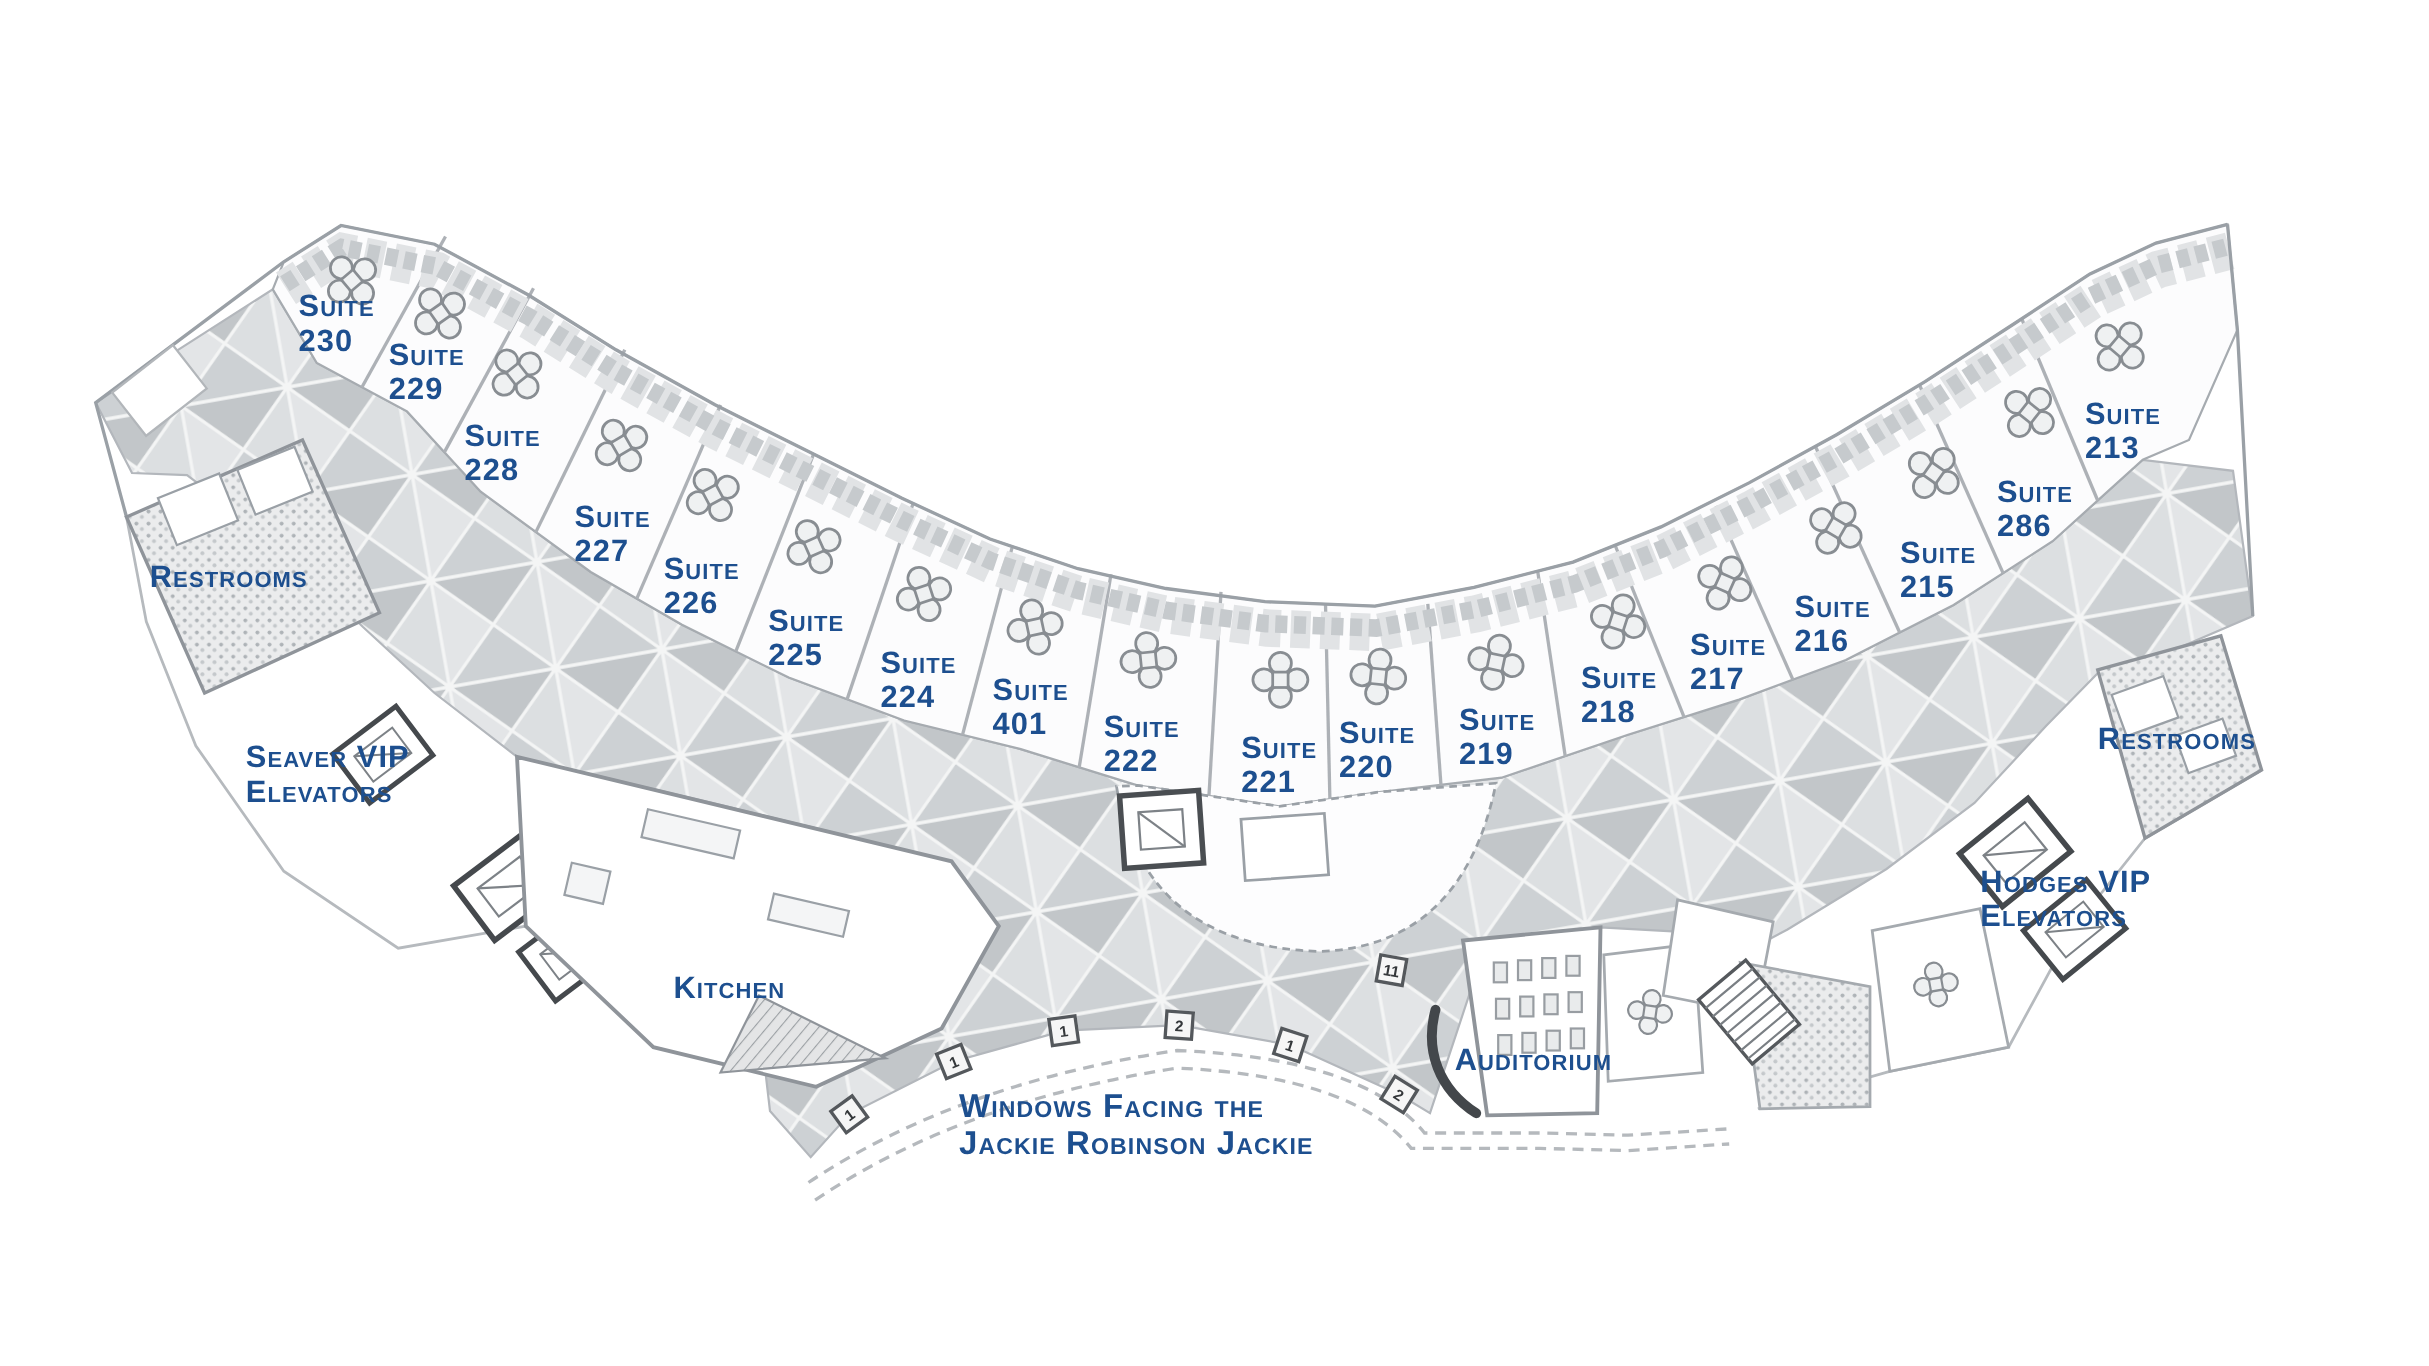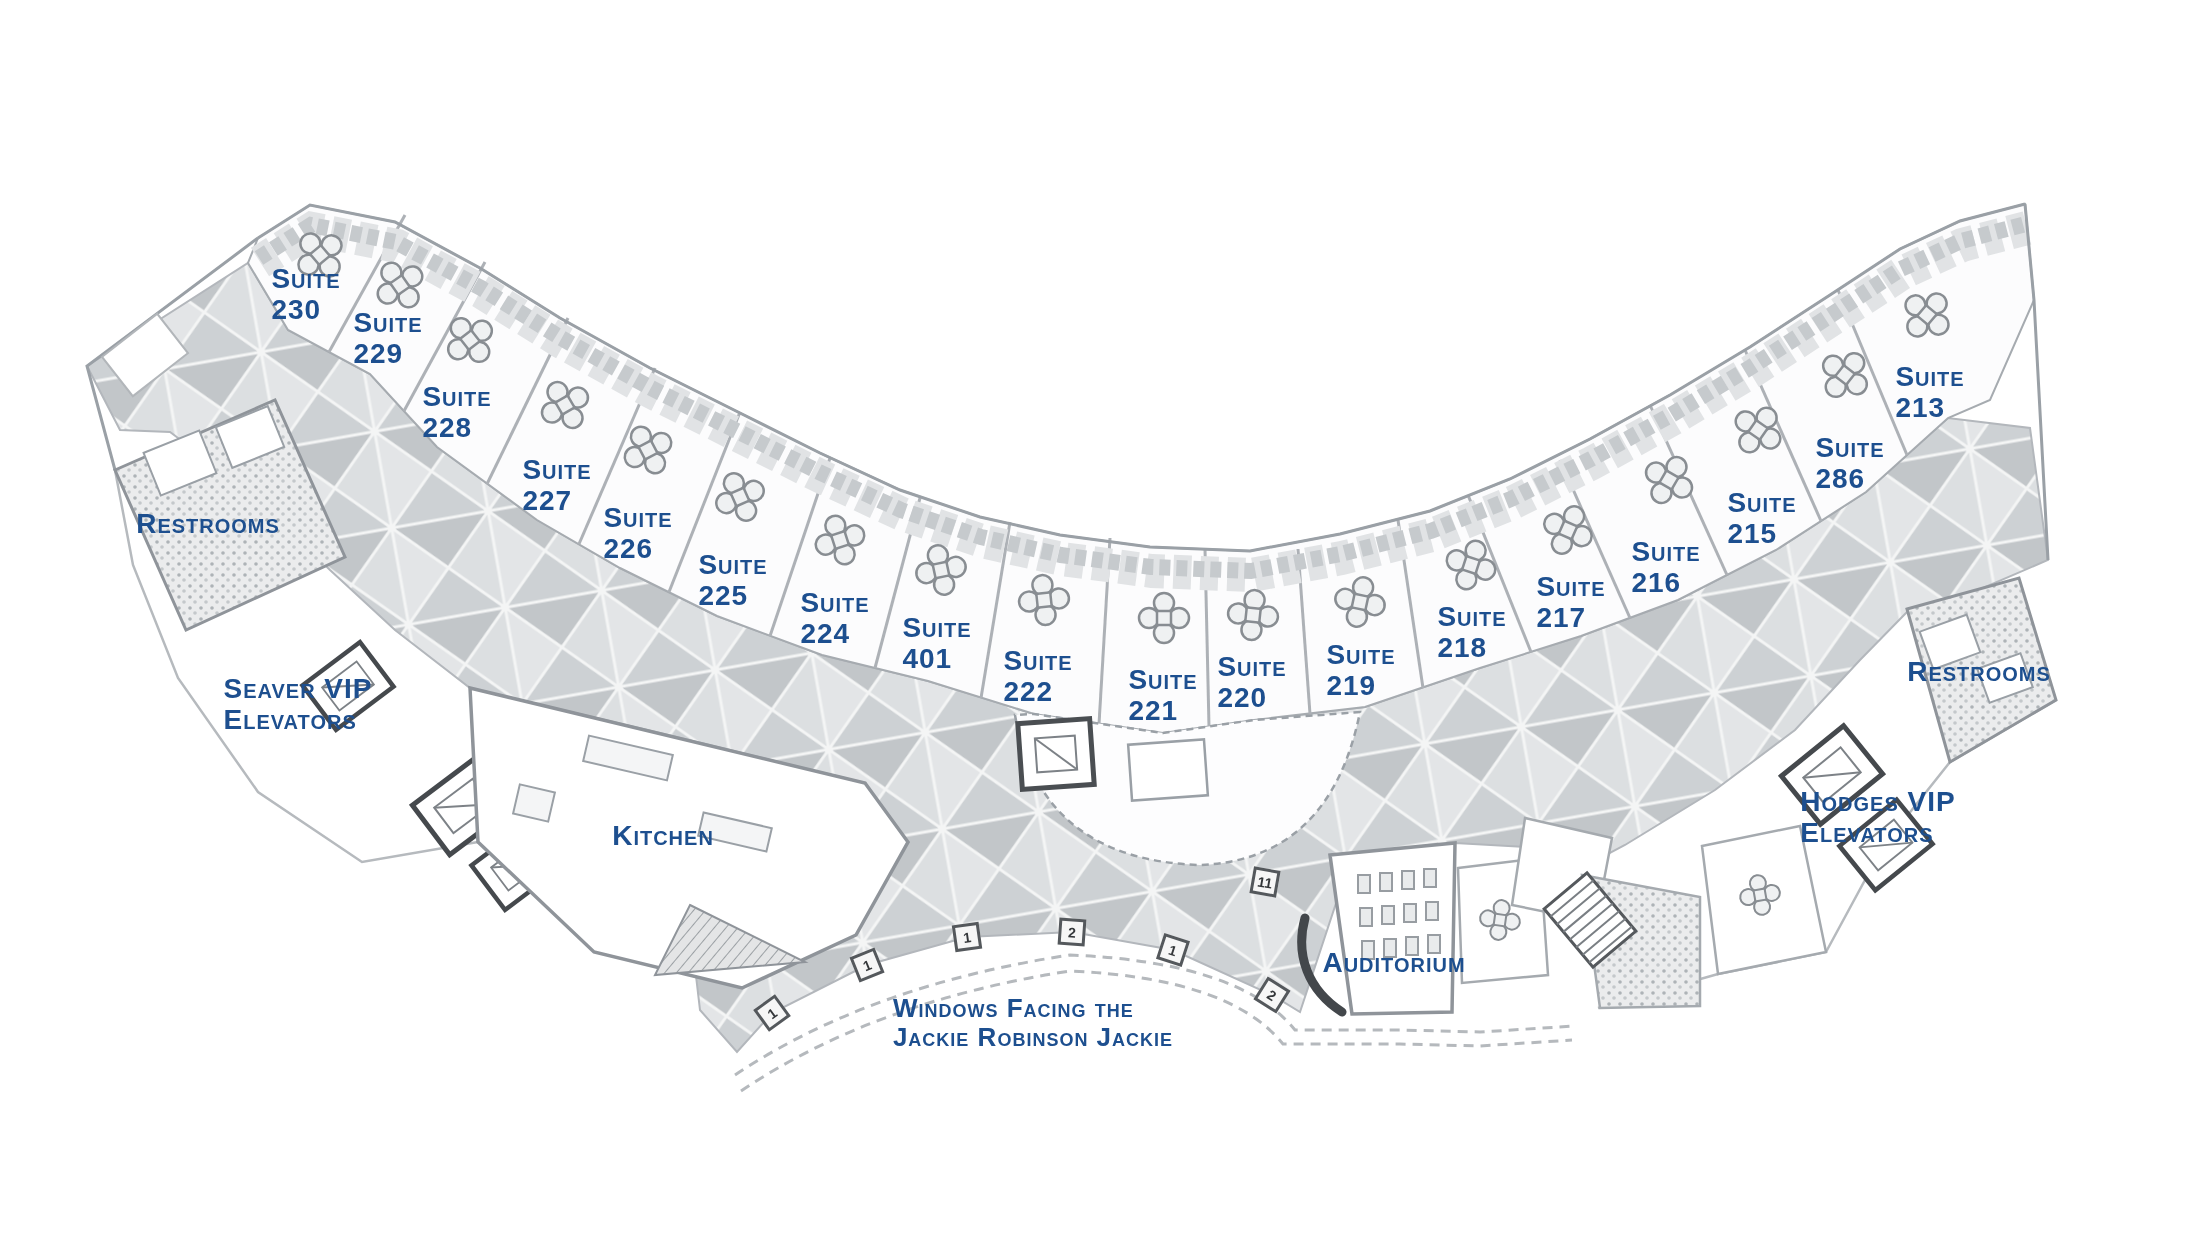--- a/index.html
+++ b/index.html
@@ -7,21 +7,21 @@
     position:relative;width:2208px;height:1242px;background:#ffffff;overflow:hidden;
     font-family:"Liberation Sans",sans-serif;
   }
   .plan-svg{position:absolute;left:0;top:0;width:2208px;height:1242px;}
   .label-layer,.marker-layer{position:absolute;left:0;top:0;width:100%;height:100%;pointer-events:none;}
   .plan-label{
     position:absolute;transform:translate(-50%,-50%);
     color:#1d4f8f;font-weight:700;font-size:28px;
     font-variant:small-caps;letter-spacing:1px;line-height:1.12;white-space:nowrap;
   }
-  [data-name="label-rotunda-note"]{font-size:26px;}
+  [data-name="label-rotunda-note"]{font-size:30px;}
   .win-marker{
     position:absolute;width:27px;height:27px;box-sizing:border-box;
     border:3px solid #54585c;background:#f6f6f6;
     display:flex;align-items:center;justify-content:center;
     font-size:14px;font-weight:700;color:#34373a;
   }
 </style>
 </head>
 <body>
 
@@ -301,21 +301,21 @@
         <div data-name="label-suite-213-line-0">Suite</div>
         <div data-name="label-suite-213-line-1">213</div>
       </div>
       <div class="plan-label" data-name="label-restrooms-left" style="left: 208px; top: 524px;">
         <div data-name="label-restrooms-left-line-0">Restrooms</div>
       </div>
       <div class="plan-label" data-name="label-seaver-vip-elevators" style="left: 298px; top: 704px;">
         <div data-name="label-seaver-vip-elevators-line-0">Seaver VIP</div>
         <div data-name="label-seaver-vip-elevators-line-1">Elevators</div>
       </div>
-      <div class="plan-label" data-name="label-kitchen" style="left: 663px; top: 836px;">
+      <div class="plan-label" data-name="label-kitchen" style="left: 663px; top: 898px;">
         <div data-name="label-kitchen-line-0">Kitchen</div>
       </div>
       <div class="plan-label" data-name="label-rotunda-note" style="left: 1033px; top: 1023px;">
         <div data-name="label-rotunda-note-line-0">Windows Facing the</div>
         <div data-name="label-rotunda-note-line-1">Jackie Robinson Jackie</div>
       </div>
       <div class="plan-label" data-name="label-auditorium" style="left: 1394px; top: 963px;">
         <div data-name="label-auditorium-line-0">Auditorium</div>
       </div>
       <div class="plan-label" data-name="label-restrooms-right" style="left: 1979px; top: 672px;">

